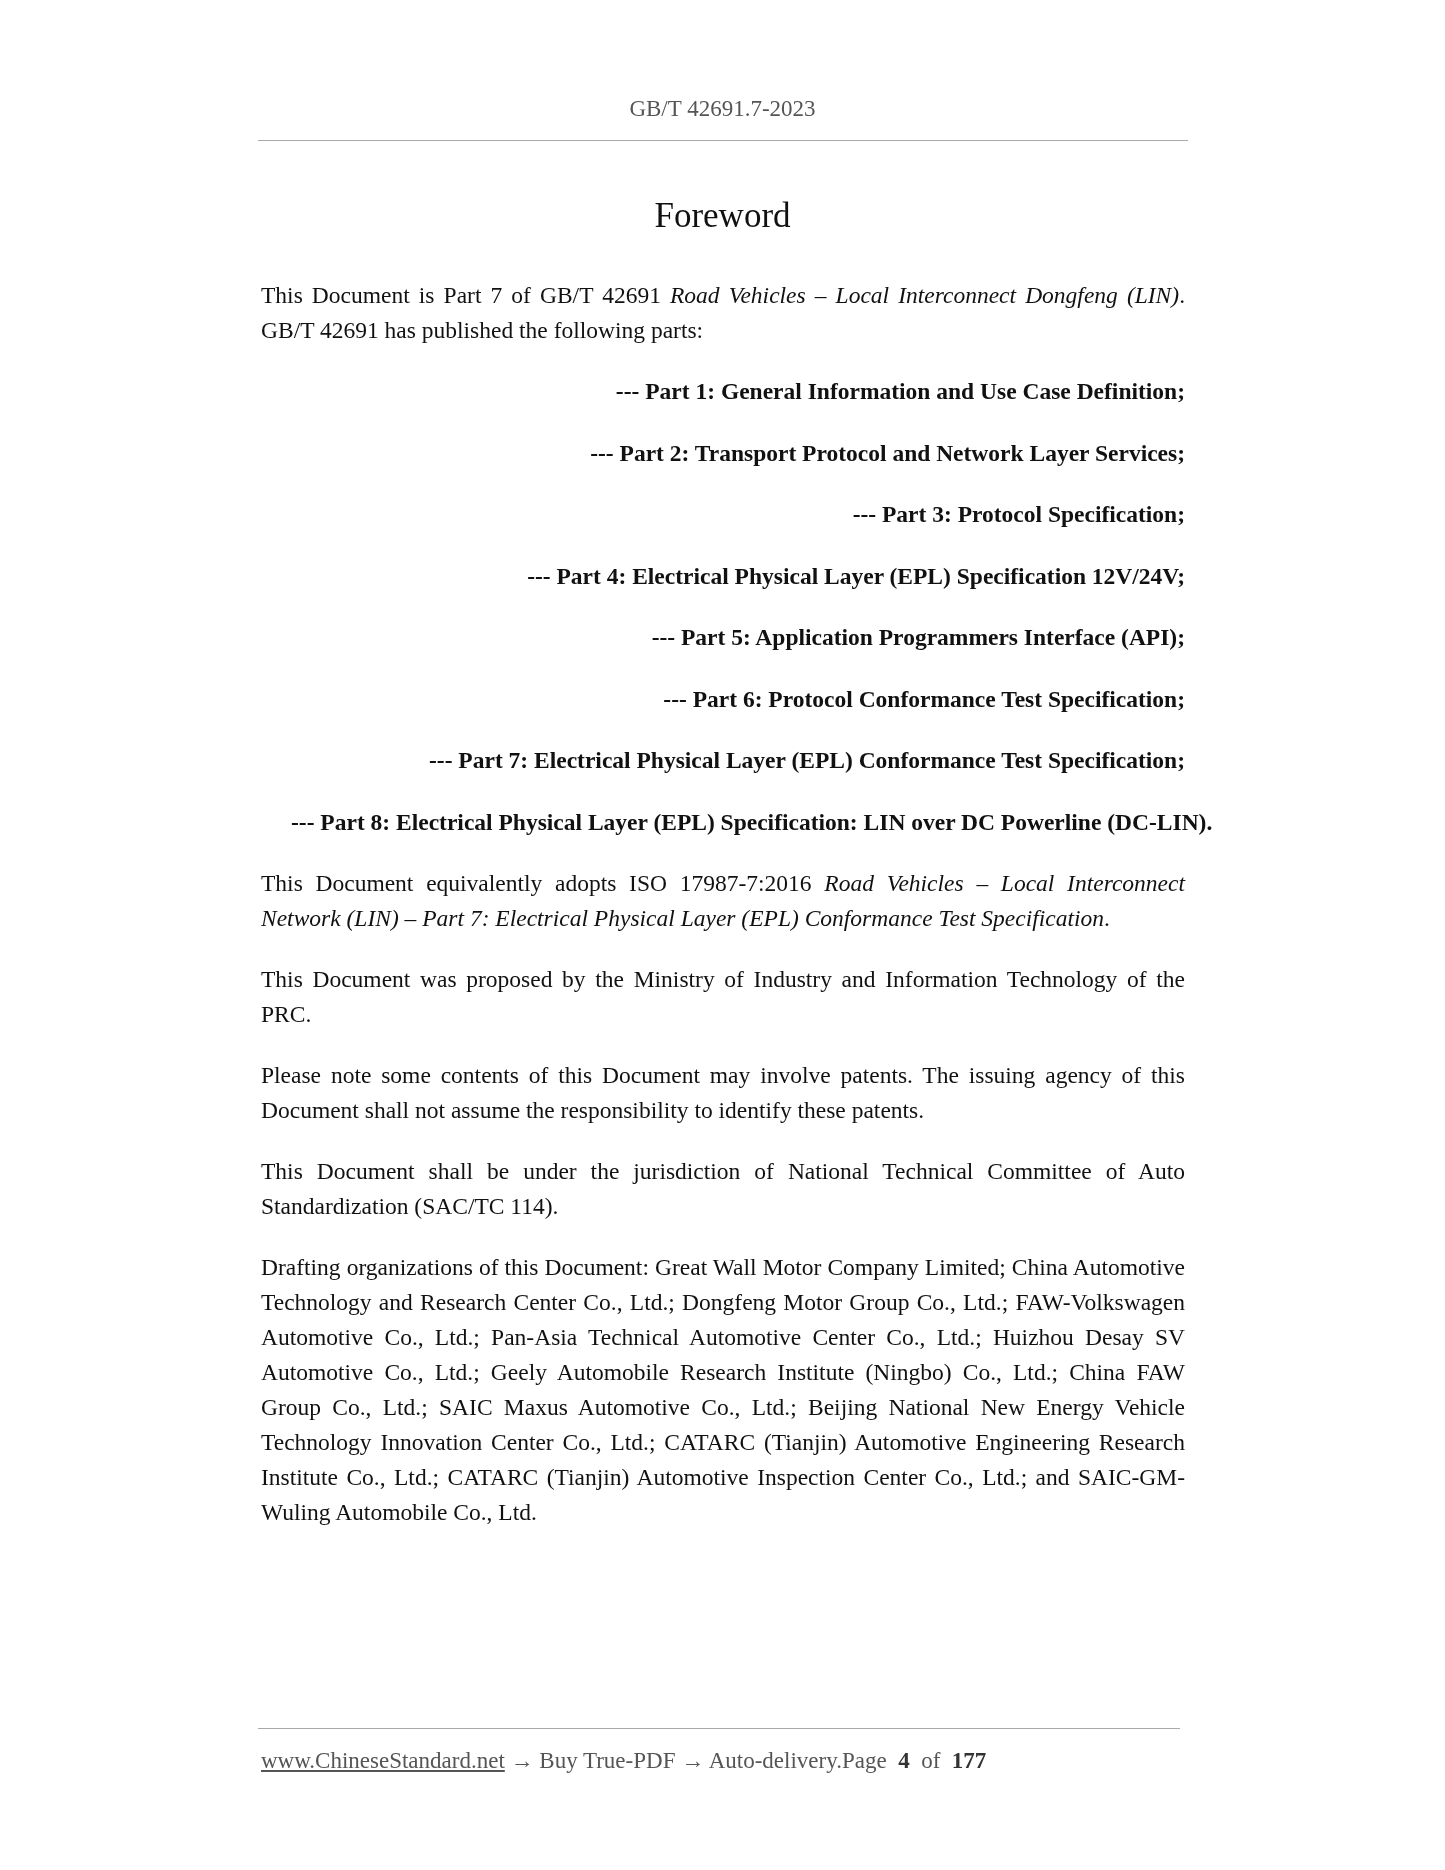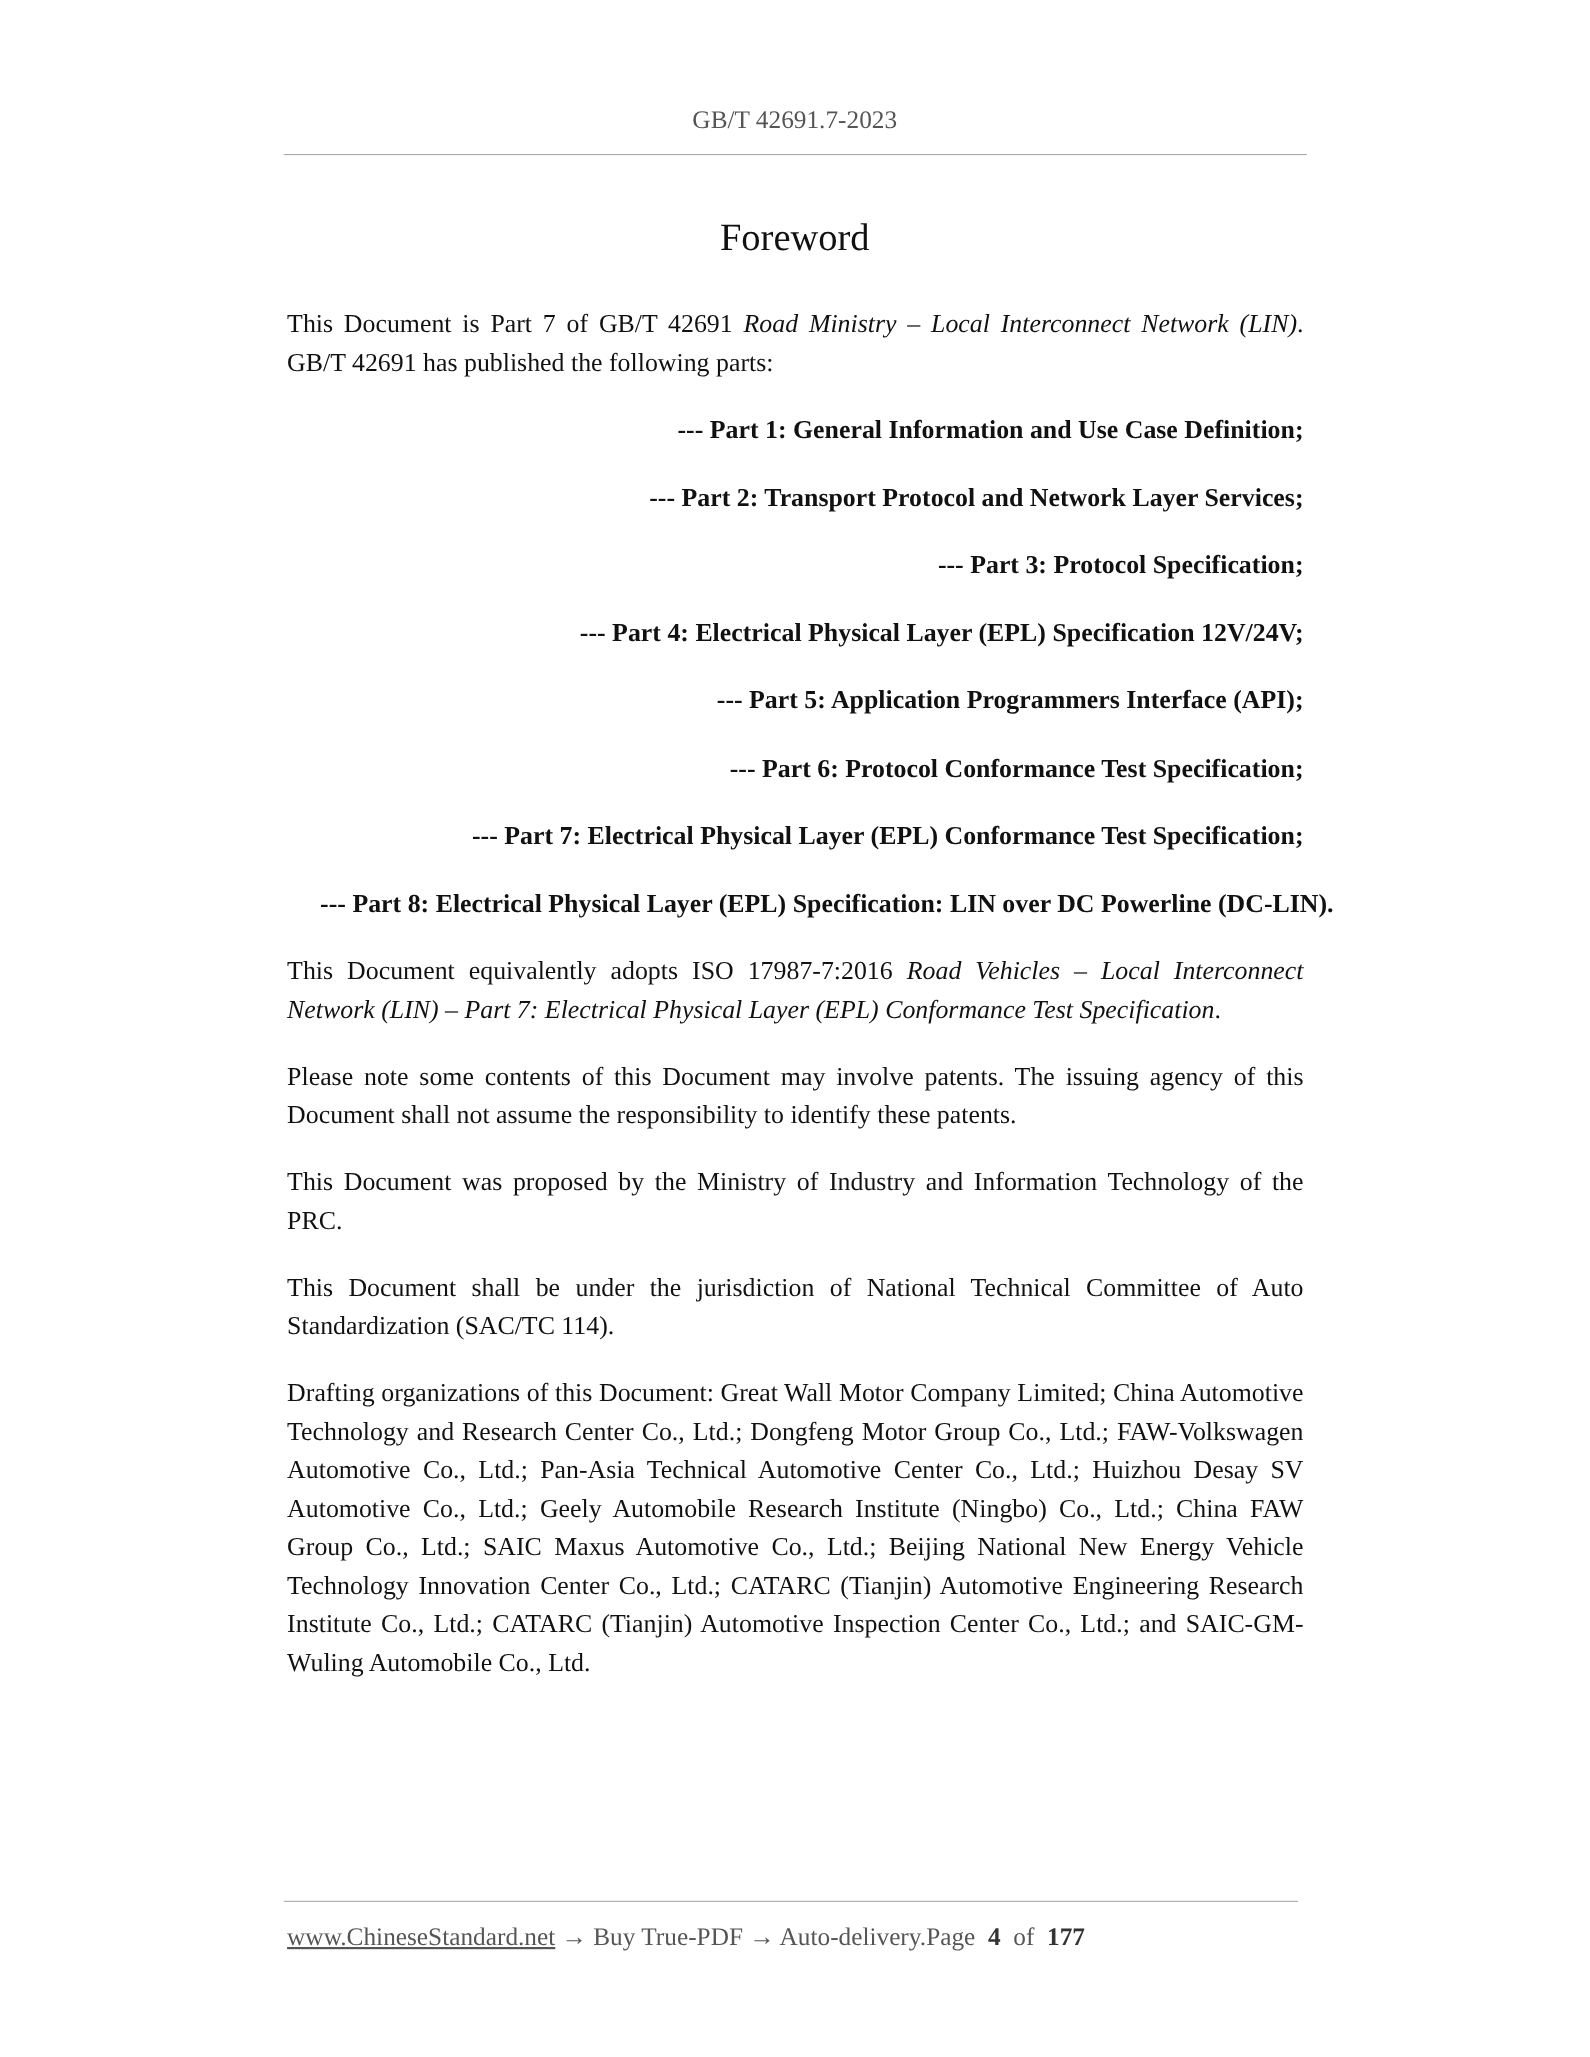--- a/index.html
+++ b/index.html
@@ -24,37 +24,37 @@
 <body>
 
 <div class="page">
   <div class="header-title">GB/T 42691.7-2023</div>
   <div class="header-rule"></div>
 
   <div class="main-title">Foreword</div>
 
   <div class="body">
 
-    <p class="para last"><span>This Document is Part 7 of GB/T 42691 </span><i>Road Ministry – Local Interconnect Network (LIN)</i><span>. GB/T 42691 has published the following parts:</span></p>
+    <p class="para last"><span>This Document is Part 7 of GB/T 42691 </span><i>Road Vehicles – Local Interconnect Dongfeng (LIN)</i><span>. GB/T 42691 has published the following parts:</span></p>
 
     <ul class="list">
       <li>--- Part 1: General Information and Use Case Definition;</li>
       <li>--- Part 2: Transport Protocol and Network Layer Services;</li>
       <li>--- Part 3: Protocol Specification;</li>
       <li>--- Part 4: Electrical Physical Layer (EPL) Specification 12V/24V;</li>
       <li>--- Part 5: Application Programmers Interface (API);</li>
       <li>--- Part 6: Protocol Conformance Test Specification;</li>
       <li>--- Part 7: Electrical Physical Layer (EPL) Conformance Test Specification;</li>
       <li>--- Part 8: Electrical Physical Layer (EPL) Specification: LIN over DC Powerline (DC-LIN).</li>
     </ul>
 
     <p class="para last"><span>This Document equivalently adopts ISO 17987-7:2016 </span><i>Road Vehicles – Local Interconnect Network (LIN) – Part 7: Electrical Physical Layer (EPL) Conformance Test Specification</i><span>.</span></p>
 
+    <p class="para last">This Document was proposed by the Ministry of Industry and Information Technology of the PRC.</p>
     <p class="para last">Please note some contents of this Document may involve patents. The issuing agency of this Document shall not assume the responsibility to identify these patents.</p>
-    <p class="para last">This Document was proposed by the Ministry of Industry and Information Technology of the PRC.</p>
     <p class="para last">This Document shall be under the jurisdiction of National Technical Committee of Auto Standardization (SAC/TC 114).</p>
     <p class="para last">Drafting organizations of this Document: Great Wall Motor Company Limited; China Automotive Technology and Research Center Co., Ltd.; Dongfeng Motor Group Co., Ltd.; FAW-Volkswagen Automotive Co., Ltd.; Pan-Asia Technical Automotive Center Co., Ltd.; Huizhou Desay SV Automotive Co., Ltd.; Geely Automobile Research Institute (Ningbo) Co., Ltd.; China FAW Group Co., Ltd.; SAIC Maxus Automotive Co., Ltd.; Beijing National New Energy Vehicle Technology Innovation Center Co., Ltd.; CATARC (Tianjin) Automotive Engineering Research Institute Co., Ltd.; CATARC (Tianjin) Automotive Inspection Center Co., Ltd.; and SAIC-GM-Wuling Automobile Co., Ltd.</p>
   </div>
 
   <div class="footer-rule"></div>
   <div class="footer">
     <span><a>www.ChineseStandard.net</a><span> → Buy True-PDF → Auto-delivery.</span></span>
     <span><span>Page</span>&nbsp;&nbsp;<b>4</b>&nbsp;&nbsp;<span>of</span>&nbsp;&nbsp;<b>177</b></span>
   </div>
 </div>

